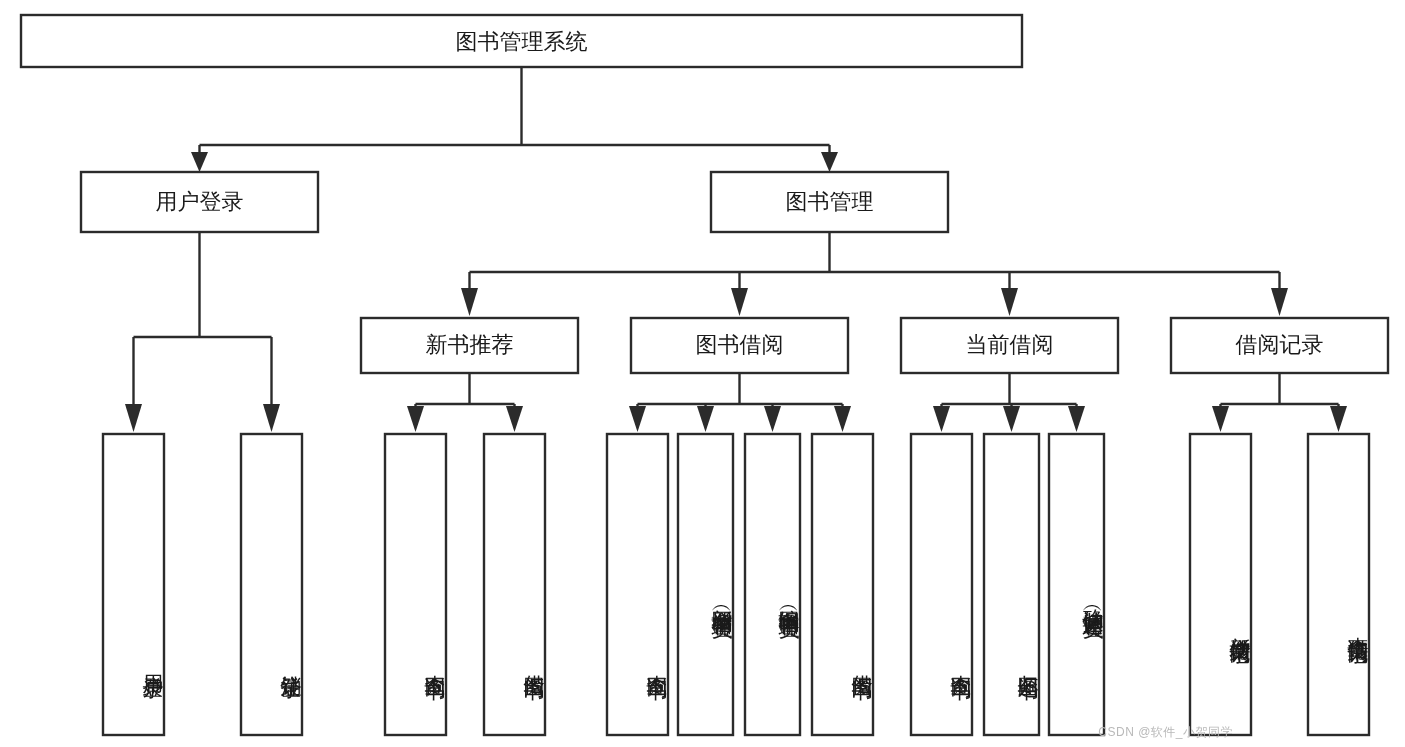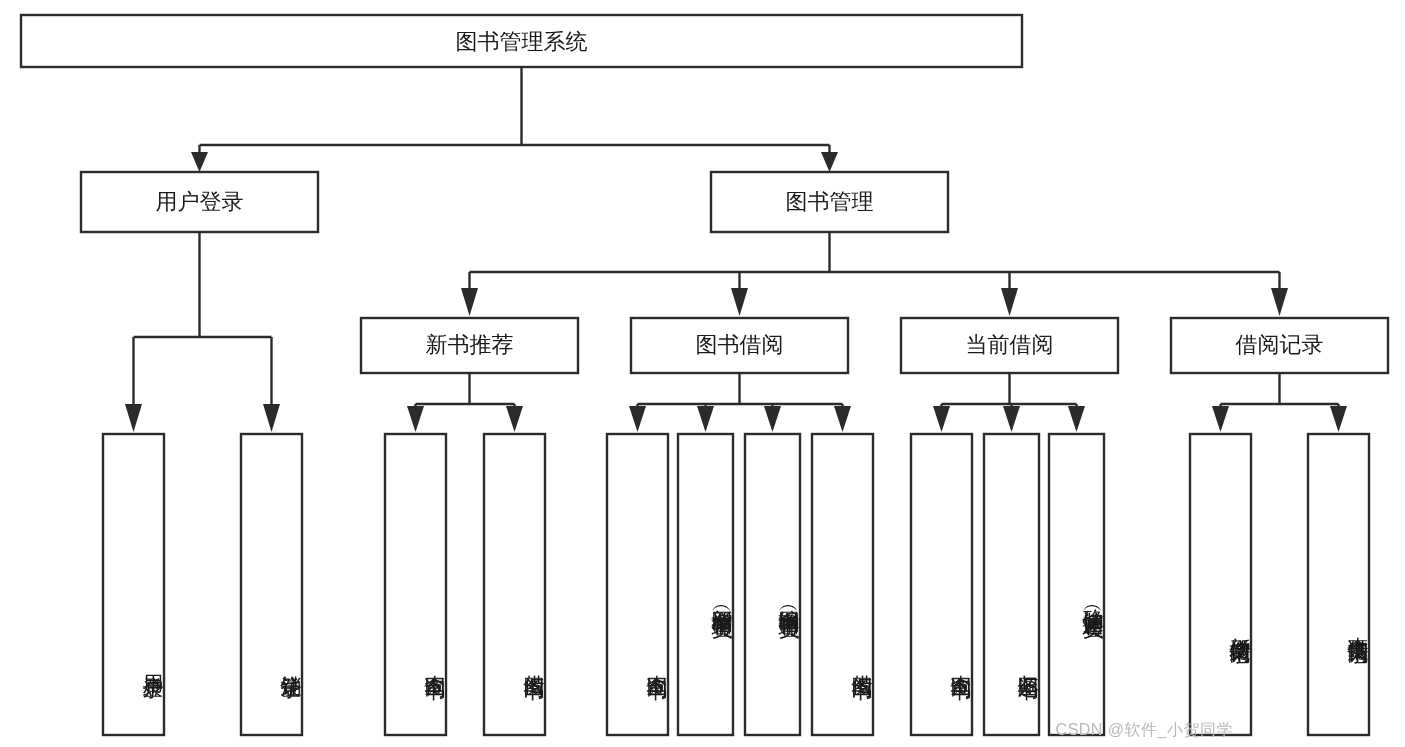--- a/index.html
+++ b/index.html
@@ -67,21 +67,21 @@
     pointer-events: none;
     display: flex;
     align-items: flex-start;
     justify-content: center;
   }
   .watermark {
     position: absolute;
     right: 14px;
     bottom: 6px;
     font-family: "Liberation Sans", "DejaVu Sans", sans-serif;
-    font-size: 16px;
+    font-size: 12px;
     color: #b9b9b9;
     letter-spacing: 0.5px;
     white-space: nowrap;
     user-select: none;
   }
 </style>
 </head>
 <body>
 
 <div id="diagram-root">

